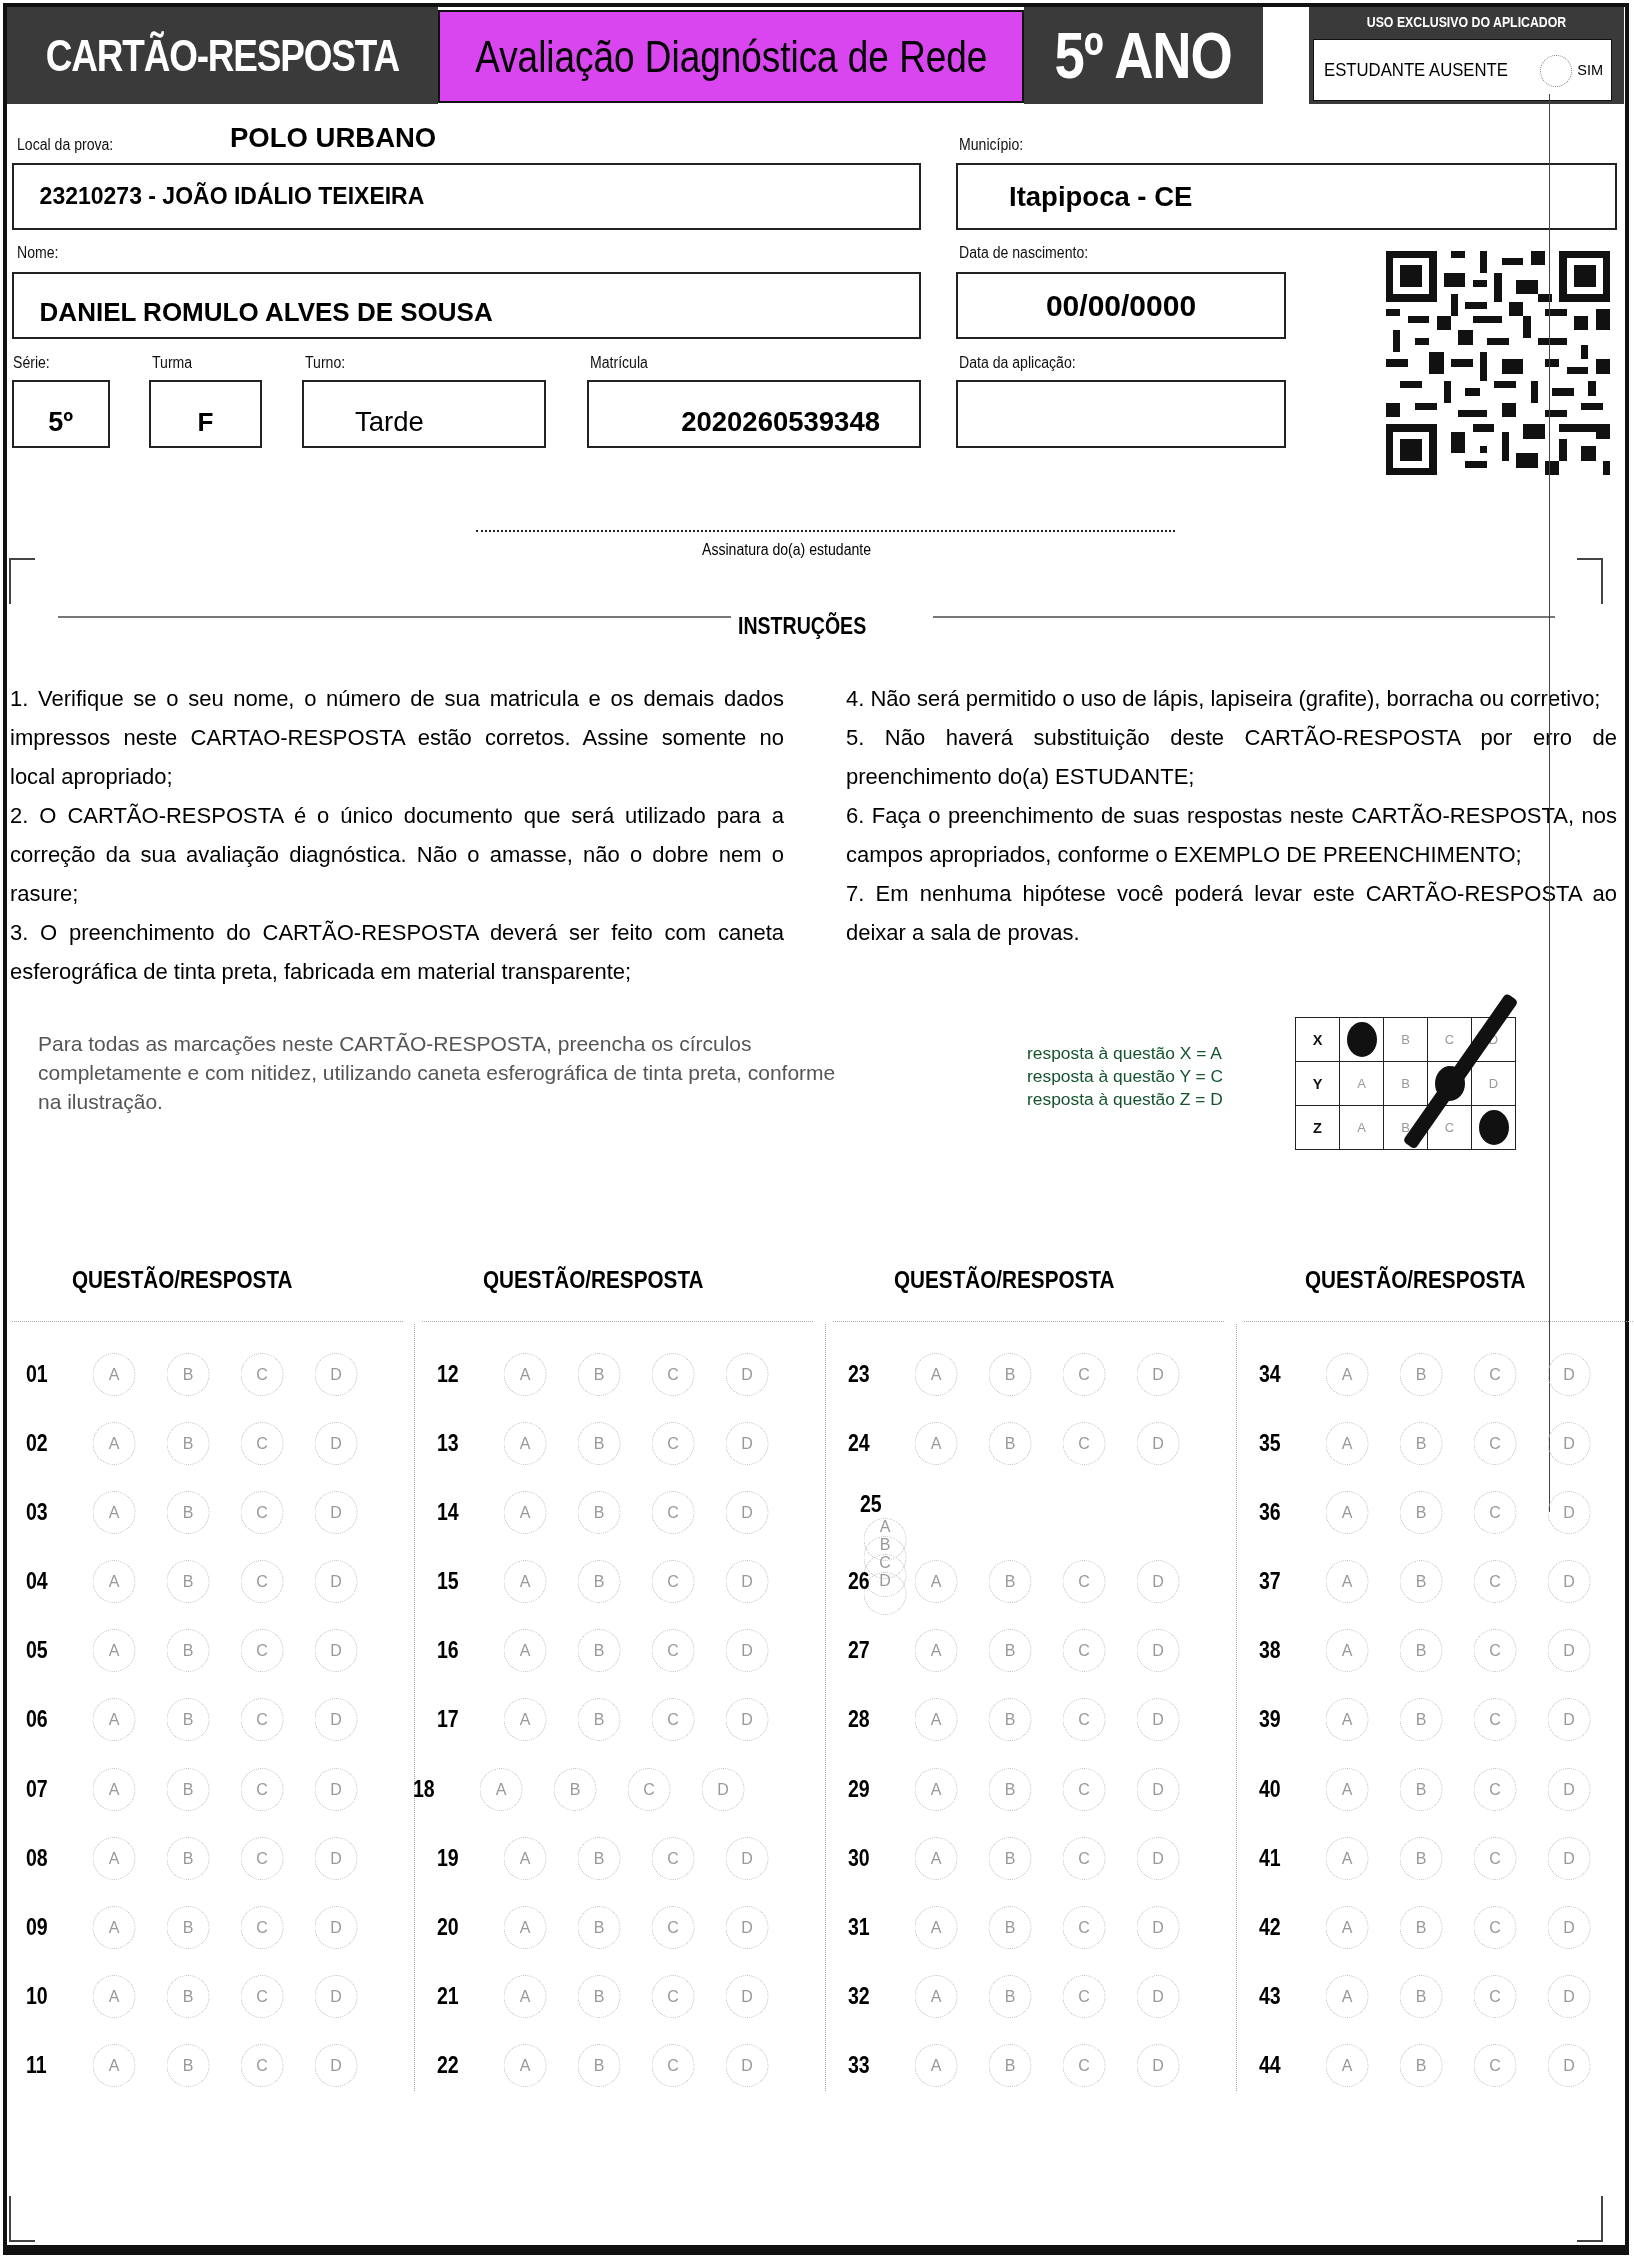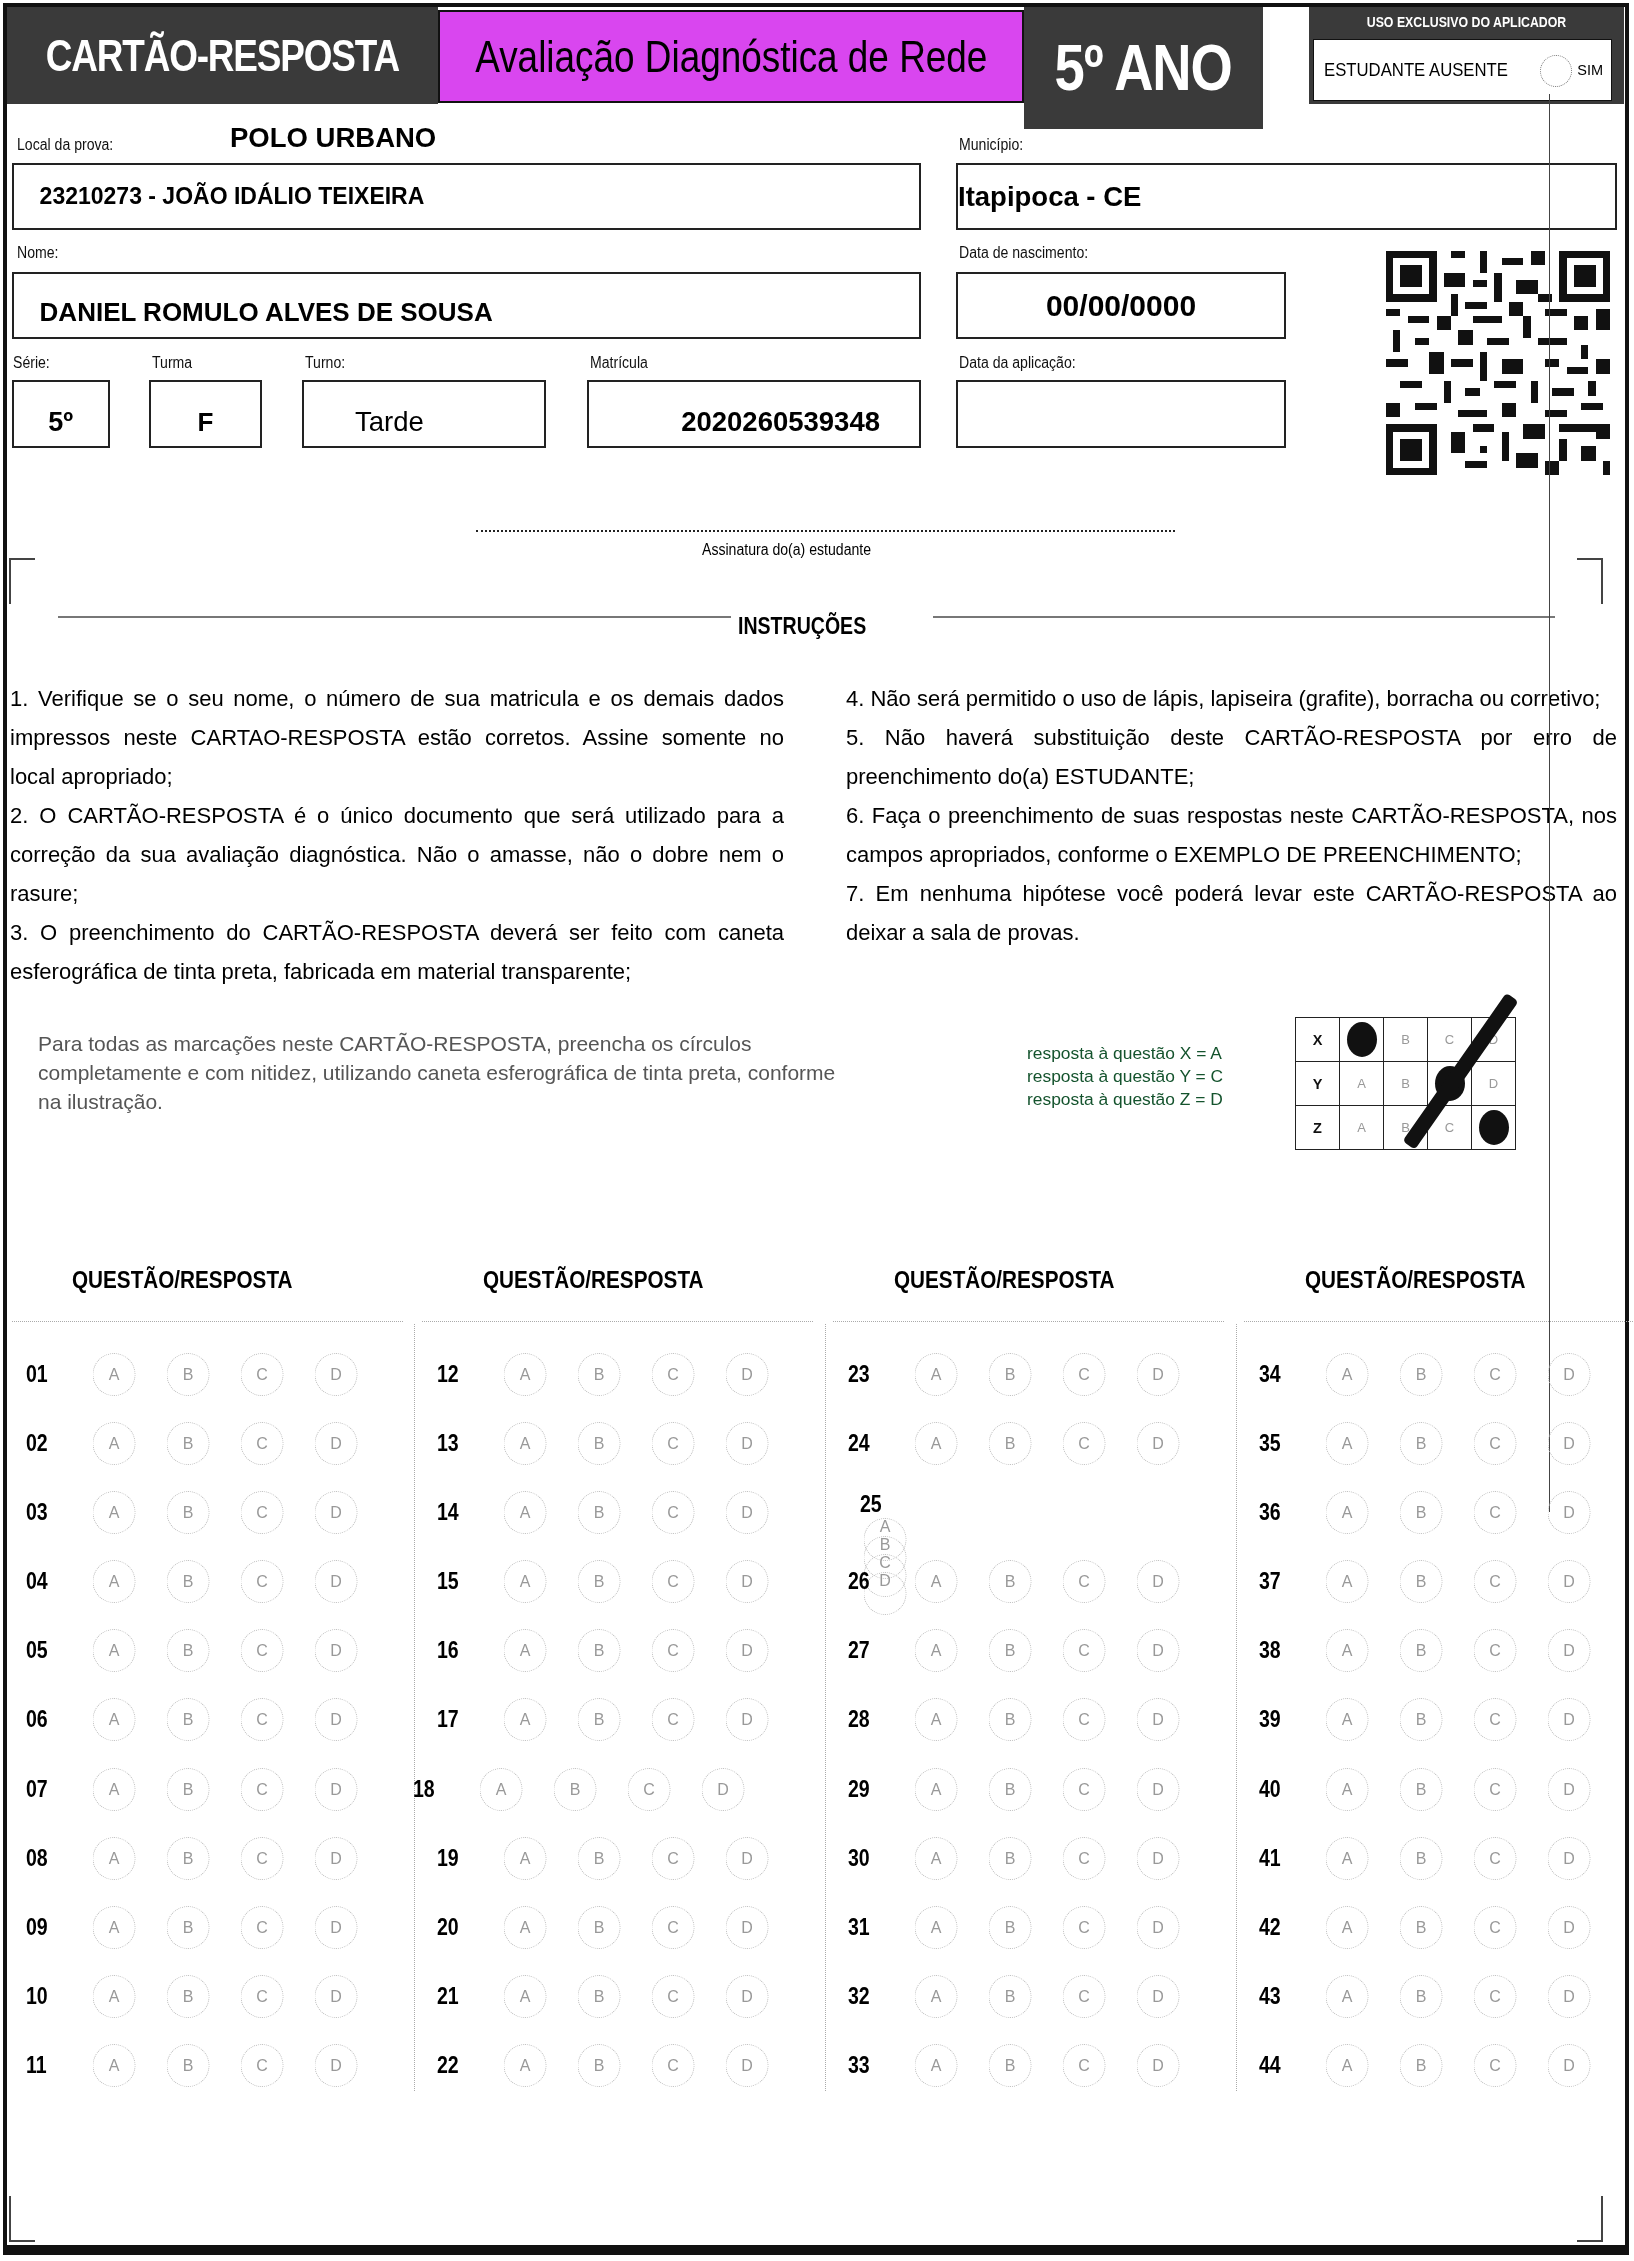--- a/index.html
+++ b/index.html
@@ -11,21 +11,21 @@
   .frame-right { position: absolute; left: 1625px; top: 4.3px; width: 4.3px; height: 2251px; background: #111; }
   .frame-bottom { position: absolute; left: 2.9px; top: 2245px; width: 1626px; height: 10px; background: #111; }
   .frame-top { position: absolute; left: 2.9px; top: 2.9px; width: 1626px; height: 4.3px; background: #111; }
 
   
   .hdr-title { position: absolute; left: 7.2px; top: 7.2px; width: 431px; height: 97px; background: #3a3a3a;
     display:flex; align-items:center; justify-content:center; }
   .hdr-title span { color:#fff; font-family:"Liberation Sans", sans-serif; font-weight:bold; font-size:45px; letter-spacing:-1.4px; transform: scaleX(0.82); }
   .hdr-subtitle { position:absolute; left:438px; top:10px; width:586px; height:93px; border:2.2px solid #111; display:flex; align-items:center; justify-content:center; background:#d946ef; }
   .hdr-subtitle span { font-size:45px; transform: scaleX(0.82); white-space:nowrap; }
-  .hdr-grade { position:absolute; left:1024px; top:7.2px; width:239px; height:122px; background:#3a3a3a; display:flex; align-items:center; justify-content:center; }
+  .hdr-grade { position:absolute; left:1024px; top:7.2px; width:239px; height:97px; background:#3a3a3a; display:flex; align-items:center; justify-content:center; }
   .hdr-grade span { color:#fff; font-weight:bold; font-size:64px; transform: scaleX(0.85); letter-spacing:-1.4px;}
   .hdr-white-gap { position:absolute; left:1263px; top:7.2px; width:46px; height:97px; background:#fff; }
   .apl-box { position:absolute; left:1309px; top:7.2px; width:315px; height:97px; background:#3a3a3a; }
   .apl-box .apl-head { color:#fff; font-weight:bold; font-size:14.5px; text-align:center; padding-top:7.2px; transform: scaleX(0.85); }
   .apl-box .apl-inner { position:absolute; left:4.3px; top:32px; width:299px; height:62px; background:#fff; border:1.4px solid #111; display:flex; align-items:center; padding-left:10px; }
   .apl-inner .apl-lbl { font-size:19px; transform: scaleX(0.88); transform-origin:left; white-space:nowrap; }
   .apl-inner .apl-bubble { position:absolute; left:226px; top:14.5px; width:32px; height:32px; border:1.4px dotted #777; border-radius:50%; }
   .apl-inner .apl-sim { position:absolute; left:263px; top:22px; font-size:14.5px; }
 
   
@@ -97,21 +97,21 @@
     </div>
   </div>
 
   <span class="lbl" style="left:17.4px; top:136px;">Local da prova:</span>
   <span class="polo">POLO URBANO</span>
   <div class="box" style="left:11.6px; top:163px; width:909px; height:67px; padding-left:26px;">
     <span class="val" style="font-size:23px;">23210273 - JOÃO IDÁLIO TEIXEIRA</span>
   </div>
 
   <span class="lbl" style="left:959px; top:136px;">Município:</span>
-  <div class="box" style="left:956px; top:163px; width:661px; height:67px; ">
+  <div class="box" style="left:956px; top:163px; width:661px; height:67px; padding-left:51px;">
     <span class="val" style="font-size:27.5px;">Itapipoca - CE</span>
   </div>
 
   <span class="lbl" style="left:17.4px; top:244px;">Nome:</span>
   <div class="box" style="left:11.6px; top:272px; width:909px; height:67px; padding-left:26px; padding-top:14.5px;">
     <span class="val" style="font-size:26px;">DANIEL ROMULO ALVES DE SOUSA</span>
   </div>
 
   <span class="lbl" style="left:959px; top:244px;">Data de nascimento:</span>
   <div class="box" style="left:956px; top:272px; width:330px; height:67px; justify-content:center;">

